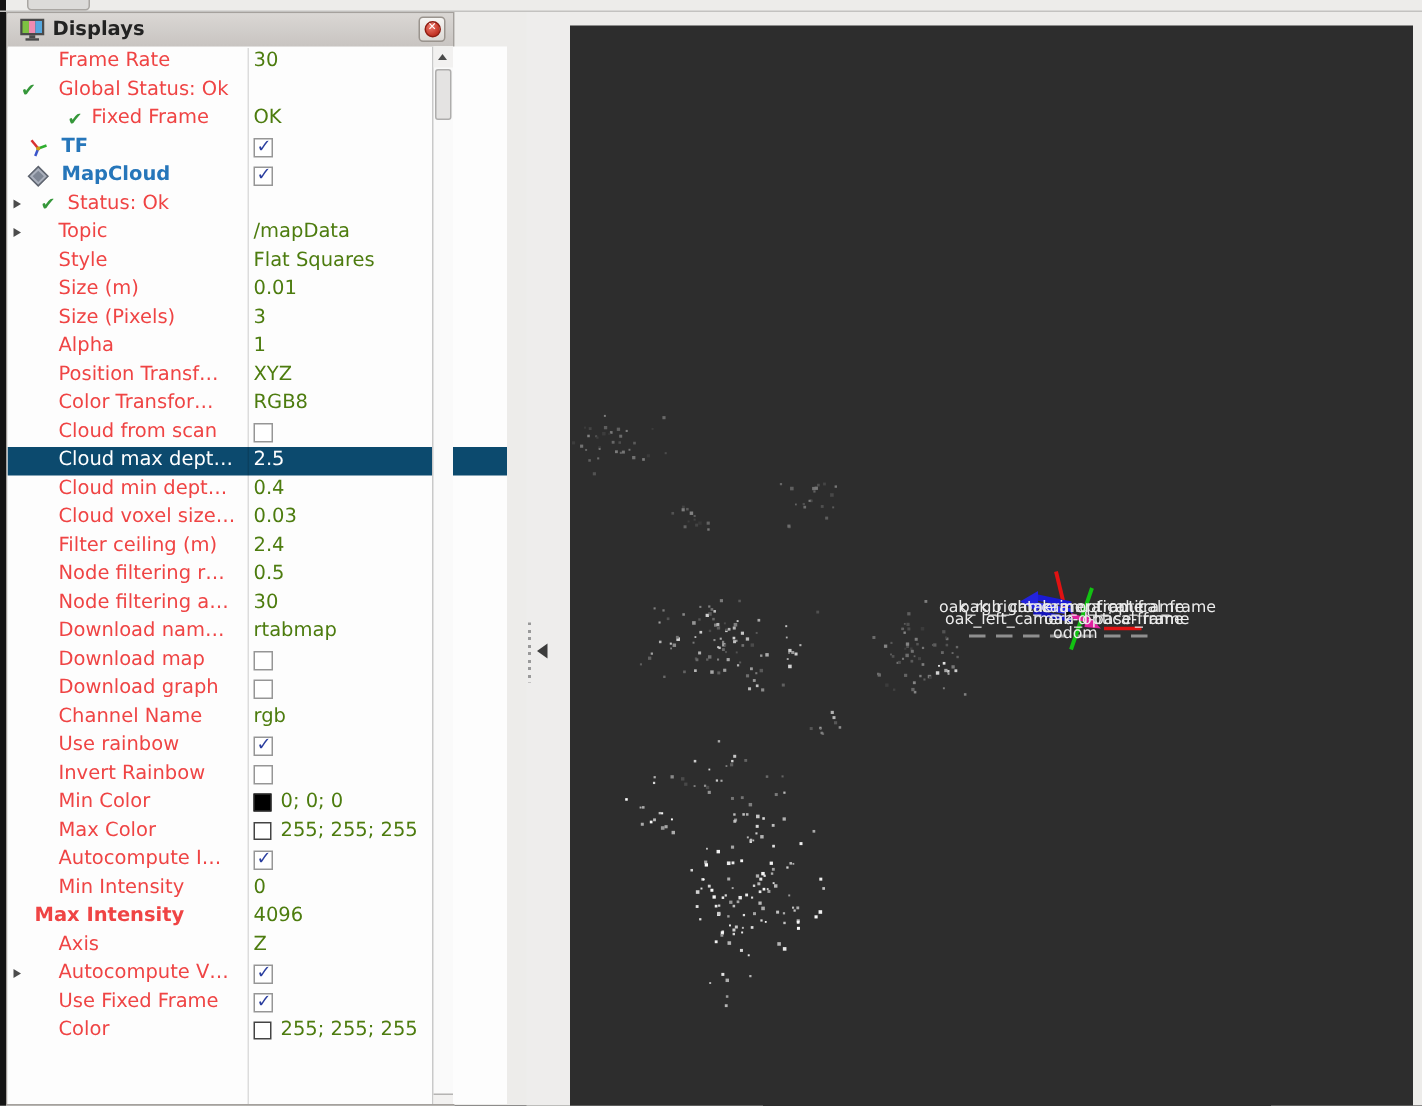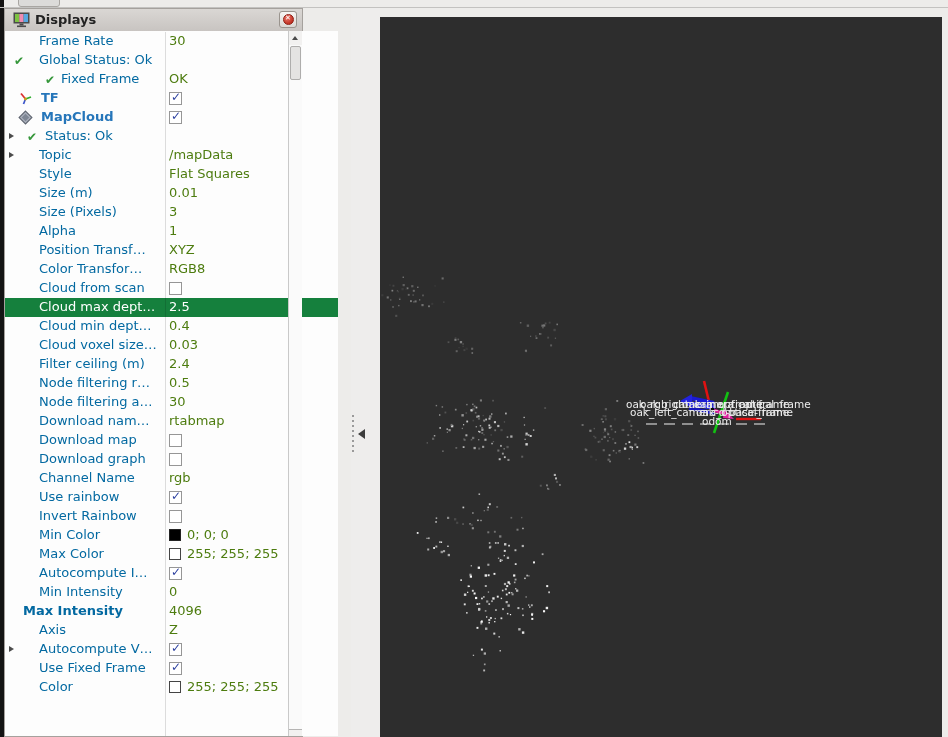--- a/index.html
+++ b/index.html
@@ -19,23 +19,23 @@
   .panel-header{position:absolute;left:0;top:0;right:0;height:22px;background:linear-gradient(#dad7d4,#c8c4c1);border-bottom:1px solid #a29e9a;}
   .panel-title{position:absolute;left:30px;top:3px;font-weight:600;font-size:13px;color:#222;}
   .panel-hicon{position:absolute;left:8px;top:3px;width:17px;height:16px;}
   .close-btn{position:absolute;right:5px;top:2px;width:18px;height:17px;border:1px solid #9a948e;border-radius:3px;background:linear-gradient(#f6f5f3,#dbd8d4);box-sizing:border-box;cursor:default;}
   .close-ball{position:absolute;left:2.5px;top:2px;width:11px;height:11px;border-radius:50%;background:radial-gradient(circle at 35% 30%,#ef7a6d,#c23325 70%);border:1px solid #8f1d12;box-sizing:border-box;}
   .close-ball::before{content:"✕";position:absolute;left:1.6px;top:-1.5px;font-size:7px;font-weight:bold;color:#fff;}
 
   .prop-tree{position:absolute;left:0;top:22px;width:333px;bottom:0;background:#fdfdfd;overflow:hidden;padding-top:1px;box-sizing:border-box;}
   .col-divider{position:absolute;left:160px;top:23px;width:1px;bottom:0;background:rgba(0,0,0,0.13);z-index:5;}
   .prow{position:relative;height:19px;width:333px;}
-  .prow.sel{background:#15803d;}
+  .prow.sel{background:#0c4a6e;}
   .prow.sel .plabel,.prow.sel .pval{color:#ffffff;}
-  .plabel{position:absolute;top:1px;white-space:nowrap;color:#0369a1;}
+  .plabel{position:absolute;top:1px;white-space:nowrap;color:#ef4444;}
   .prow .link{color:#2676ba;font-weight:bold;}
   .pval{position:absolute;left:164px;top:1px;right:0;white-space:nowrap;color:#4d7c0f;}
   .exp{position:absolute;left:4px;top:6px;width:0;height:0;border-left:5px solid #4c4c4c;border-top:3.5px solid transparent;border-bottom:3.5px solid transparent;}
   .ric{position:absolute;top:2px;width:15px;height:15px;}
   .gc{font-size:12px;font-weight:bold;color:#35973a;line-height:15px;}
   .cb{display:inline-block;position:relative;width:13px;height:13px;background:#fff;border:1px solid #969696;box-sizing:border-box;margin-top:2px;vertical-align:top;}
   .cb.on::before{content:"✓";position:absolute;left:1px;top:-3px;font-size:12px;font-weight:bold;color:#2b3f9f;}
   .swatch{display:inline-block;width:12px;height:12px;border:1px solid #222;box-sizing:border-box;margin:2px 6px 0 0;vertical-align:top;}
 
   

